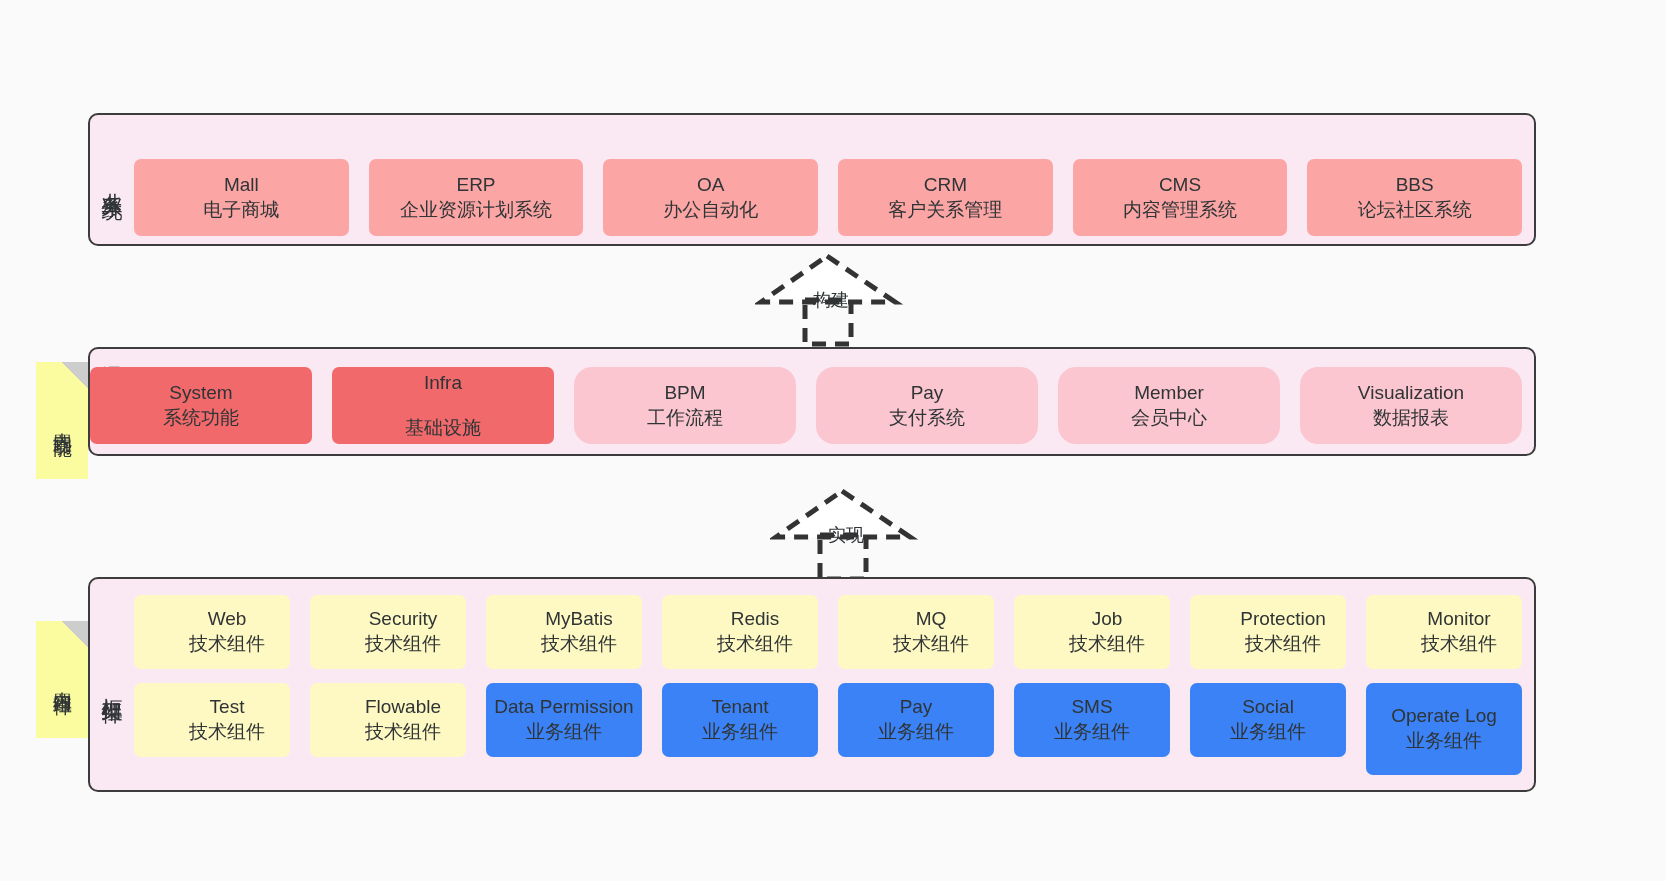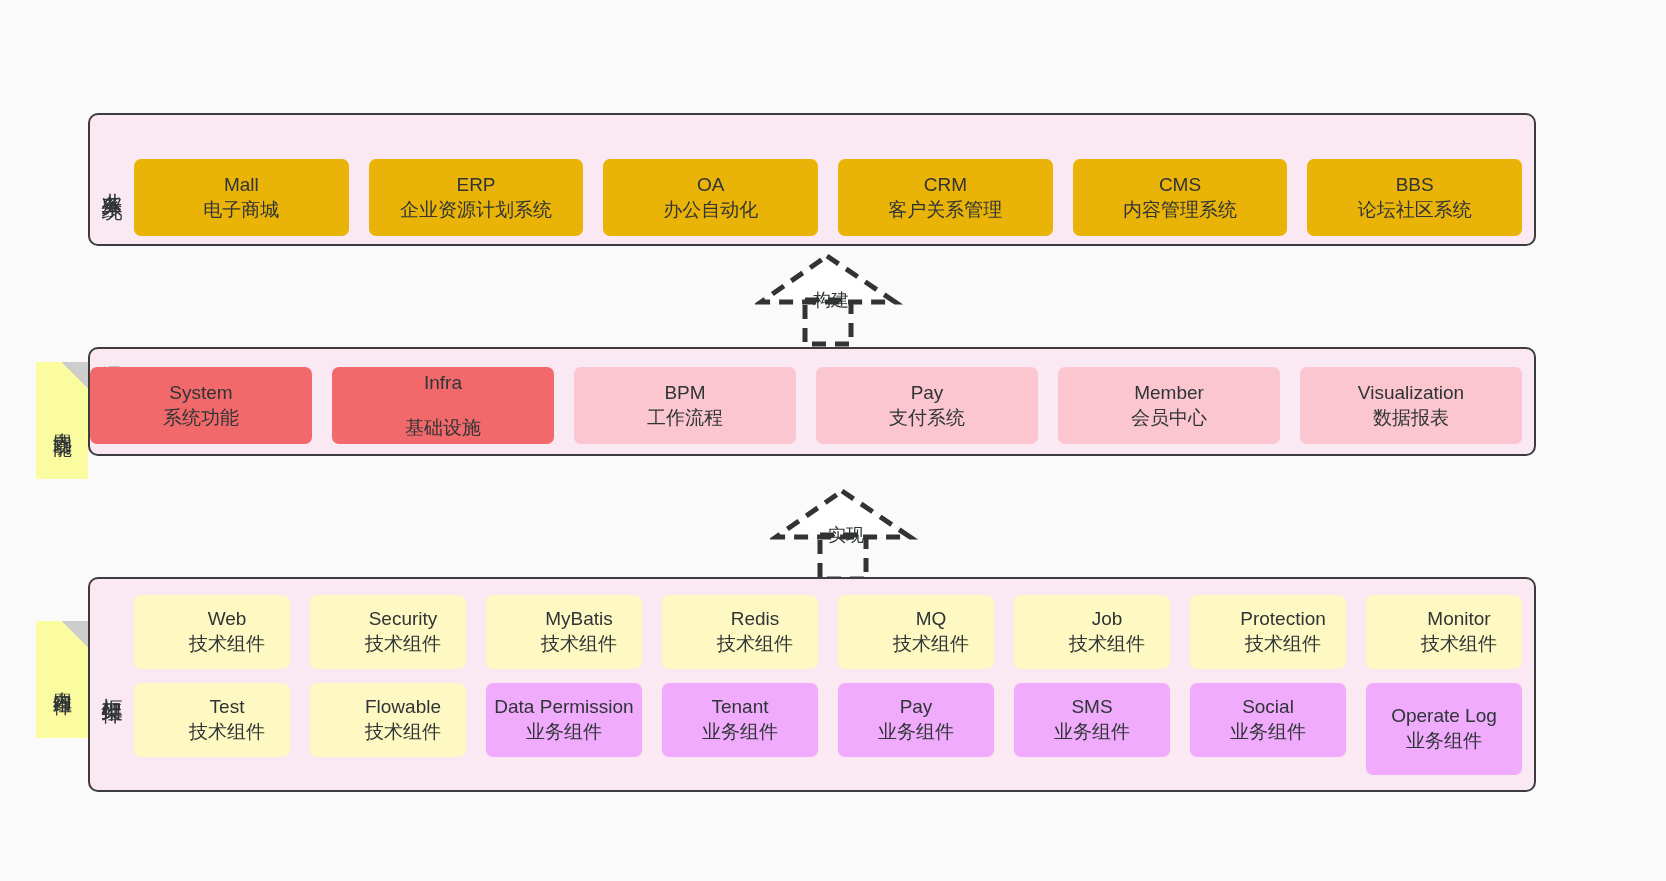--- a/index.html
+++ b/index.html
@@ -73,25 +73,25 @@
     line-height: 1.28;
     color: #2f3436;
     box-sizing: border-box;
     padding: 4px 6px;
     user-select: none;
   }
   .node .n-en { white-space: normal; }
   .node .n-cn { white-space: nowrap; }
 
   
-  .c-blue        { background: #eab308; margin-top: 36px; }
+  .c-blue        { background: #fca5a5; margin-top: 36px; }
   .c-red         { background: #f2696b; }
-  .c-pink        { background: #fbc6d0; }
+  .c-pink        { background: #fbc6d0; border-radius: 18px; }
   .c-green       { background: #fef9c3; padding-left: 36px; }
-  .c-lightgreen  { background: #f0abfc; }
+  .c-lightgreen  { background: #3b82f6; }
 
   
   .note {
     position: absolute;
     background: #fbfba0;
     box-sizing: border-box;
     display: flex;
     align-items: center;
     justify-content: center;
     font-size: 19px;

